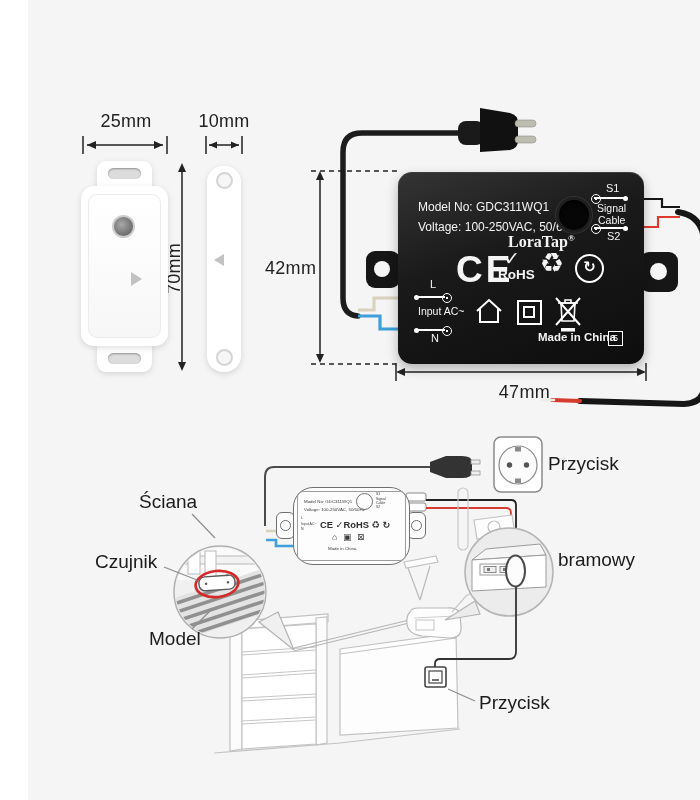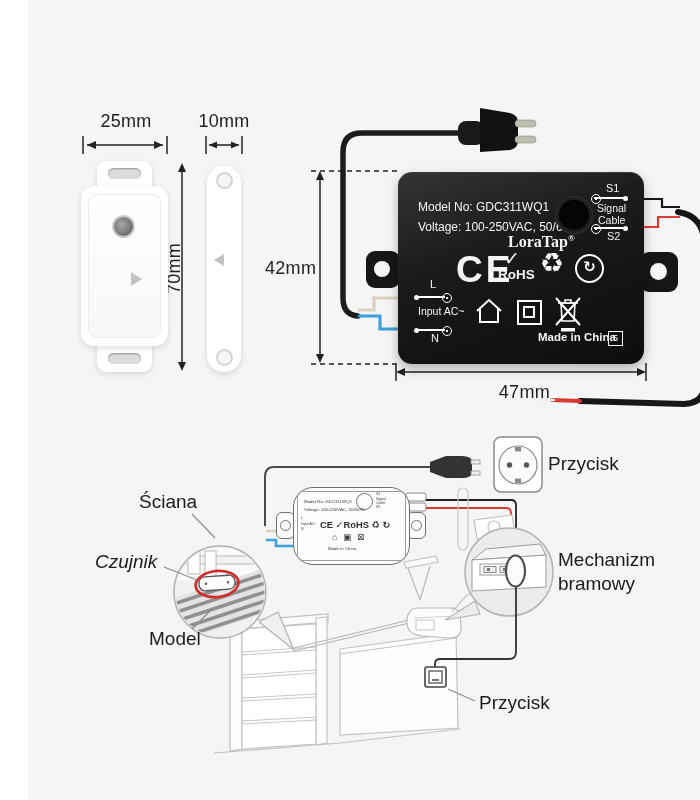--- a/index.html
+++ b/index.html
@@ -314,21 +314,20 @@
       <div>Input AC~</div>
       <div>N</div>
     </div>
     <div class="tiny" style="left:26px;top:31px;font-size:13px;font-weight:bold;transform:scale(.72);color:#2e2e2e;">CE ✓RoHS ♻ ↻</div>
     <div class="tiny" style="left:38px;top:44px;font-size:11px;transform:scale(.8);letter-spacing:2px;">⌂ ▣ ⊠</div>
     <div class="tiny" style="left:34px;top:58px;font-size:8px;transform:scale(.55);">Made in China</div>
   </div>
 
   <div class="abs dlabel" style="left:520px;top:453px;">Przycisk</div>
   <div class="abs dlabel" style="left:111px;top:491px;">Ściana</div>
-  <div class="abs dlabel" style="left:67px;top:551px;font-style:italic;">Czujnik</div>
+  <div class="abs dlabel" style="left:67px;top:551px;">Czujnik</div>
   <div class="abs dlabel" style="left:121px;top:628px;">Model</div>
   <div class="abs dlabel" style="left:530px;top:548px;line-height:1.25;">
-    <div>Mechanizm</div>
     <div>bramowy</div>
   </div>
   <div class="abs dlabel" style="left:451px;top:692px;">Przycisk</div>
 
 </div>
 
 </body></html>

